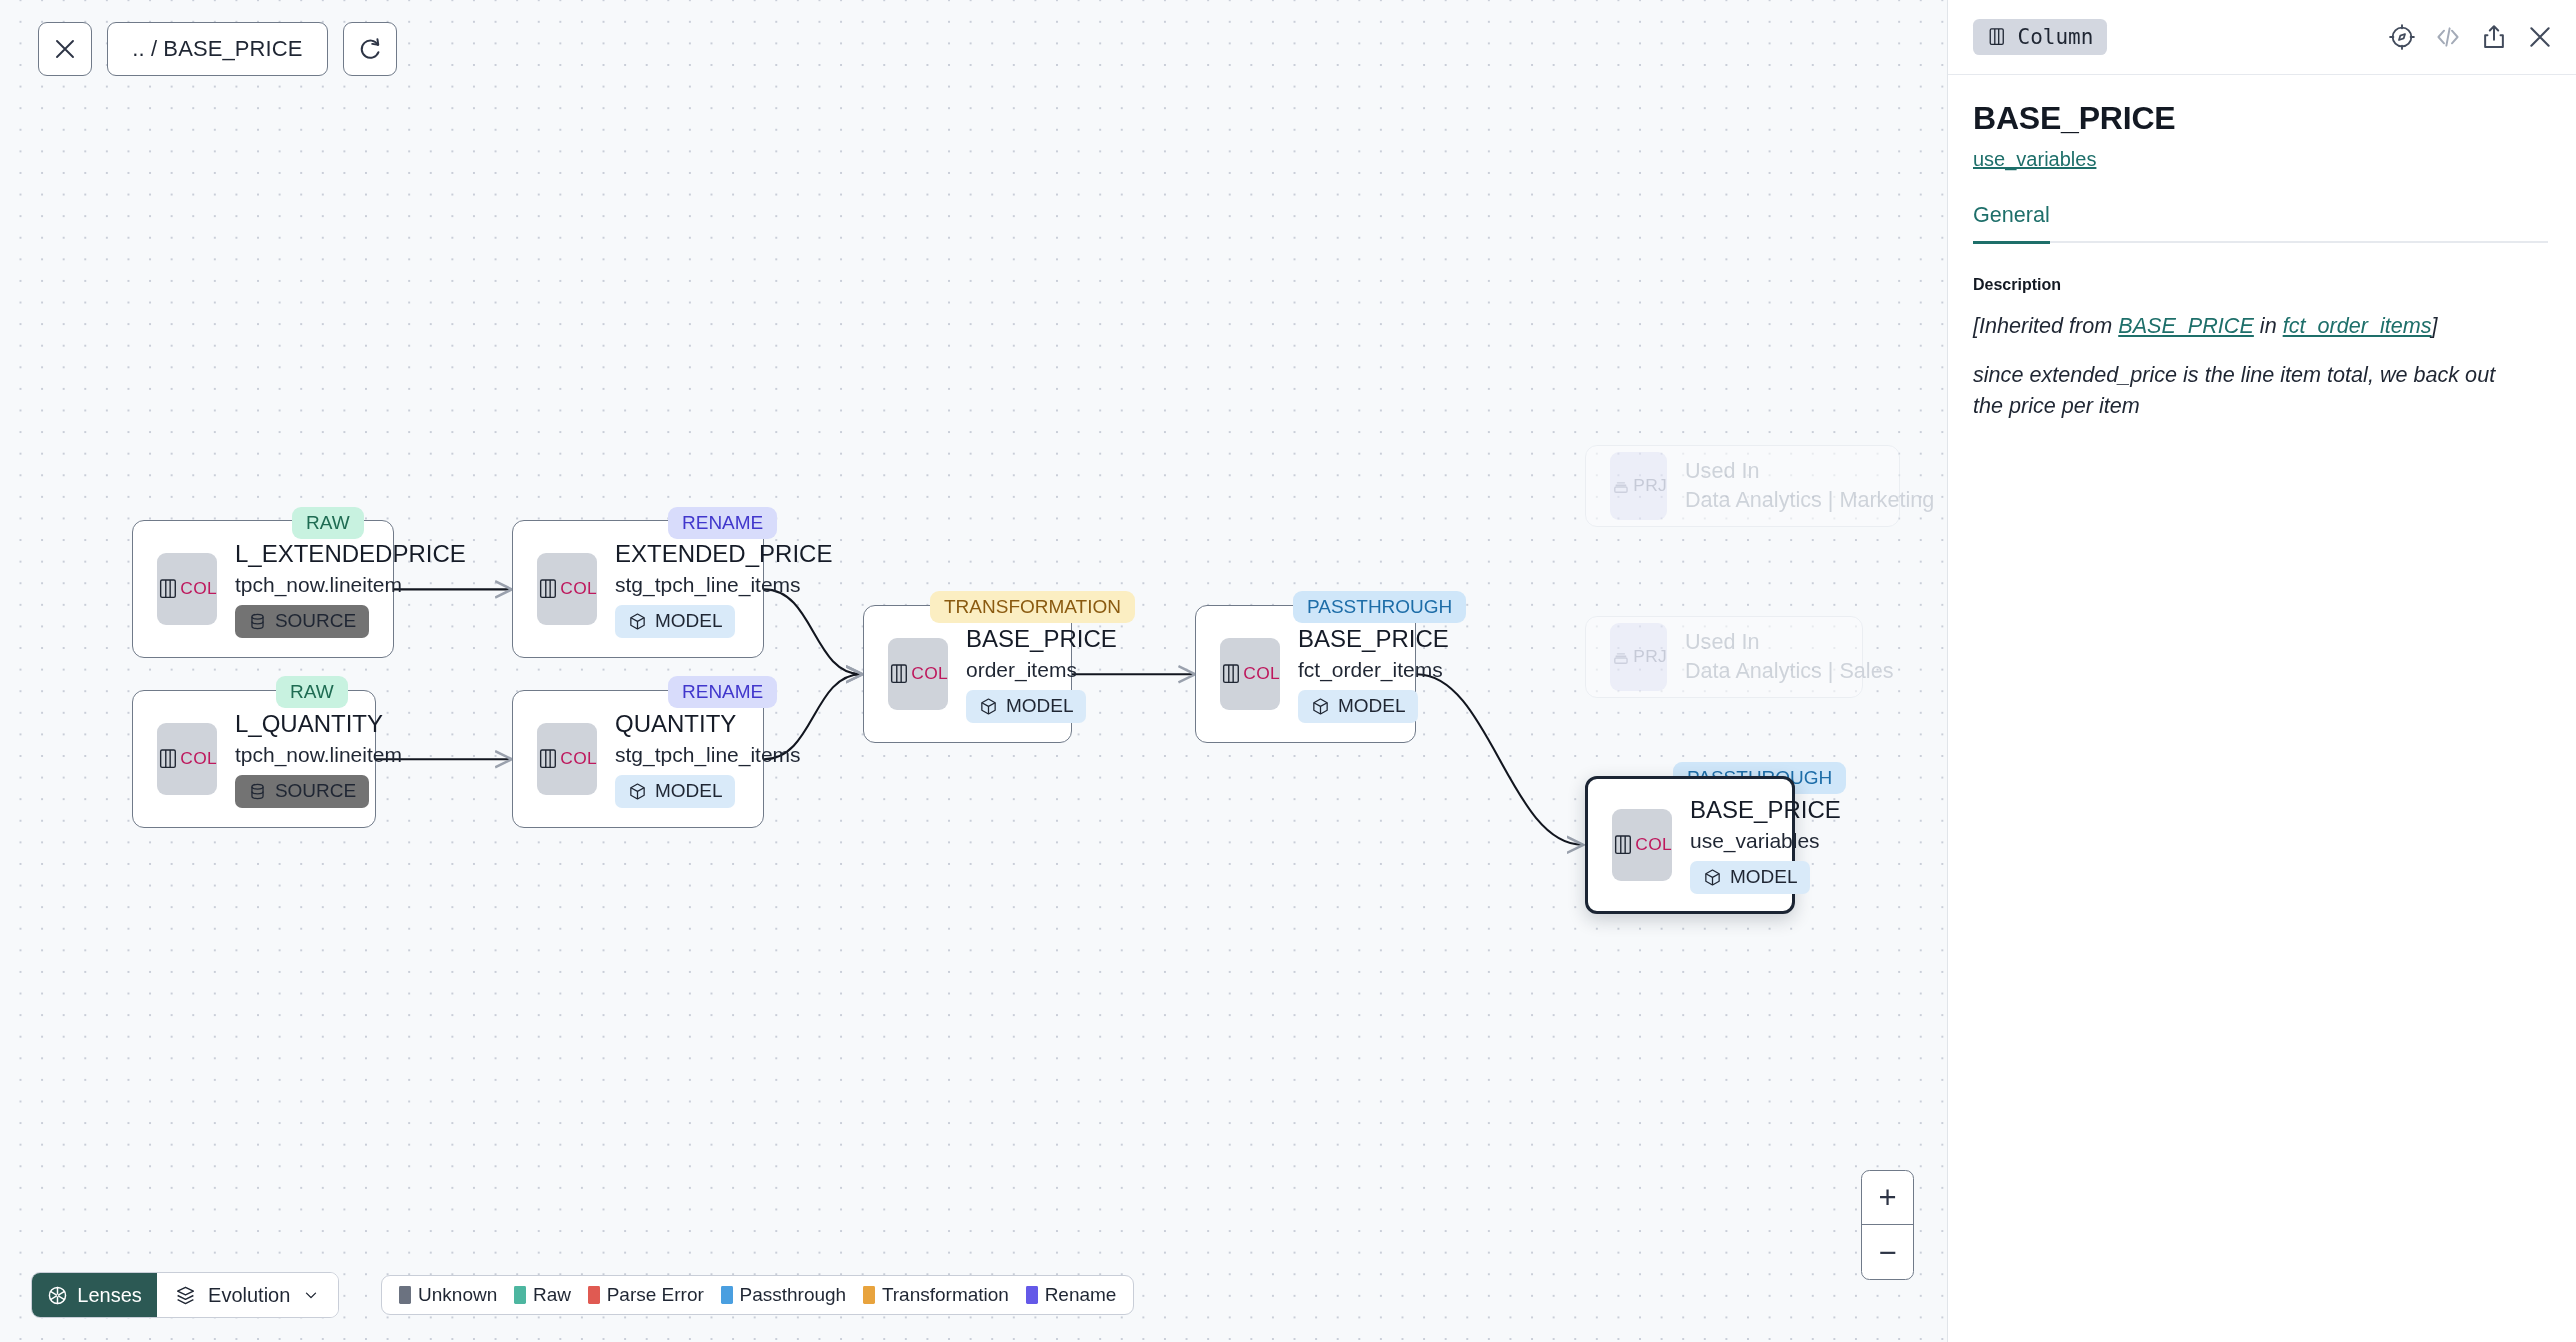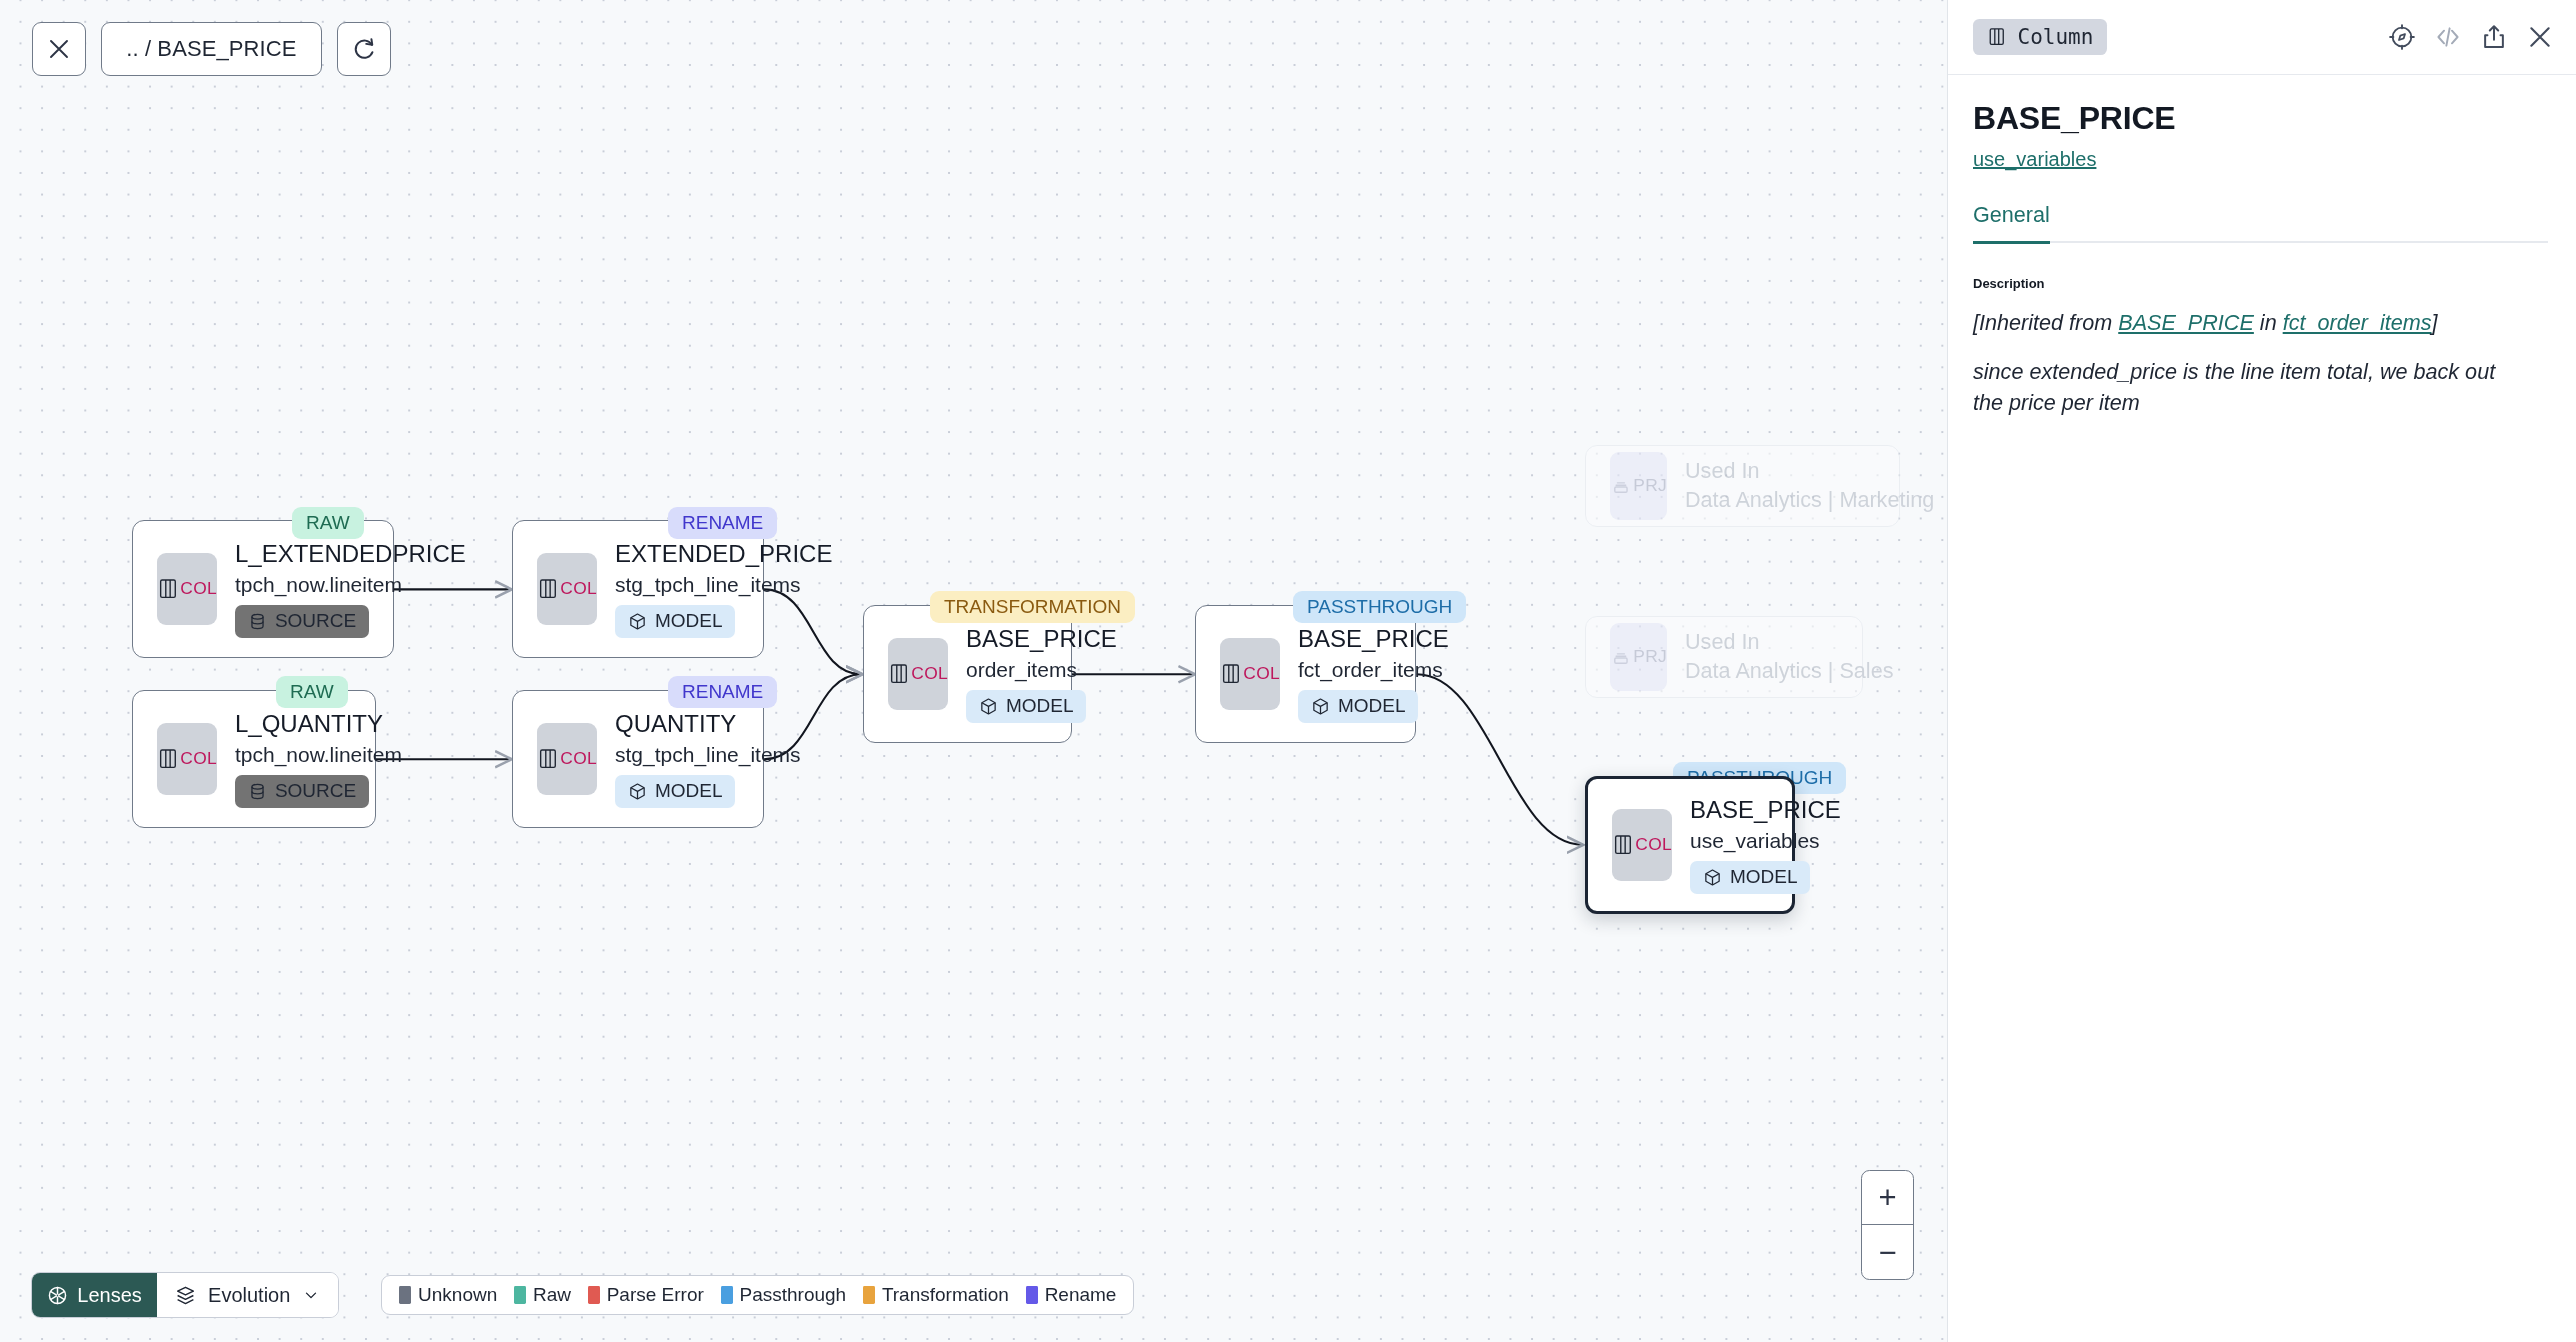--- a/index.html
+++ b/index.html
@@ -17,21 +17,21 @@
     width: 1947px; height: 1343px;
     background-color: #f7f9fb;
     background-image: radial-gradient(circle, #c9ced8 1.1px, transparent 1.2px);
     background-size: 21.6px 21.6px;
     background-position: 9.7px 11px;
     overflow: hidden;
     flex: none;
   }
 
   
-  #top-tools { position: absolute; left: 32px; top: 22px; display: flex; align-items: center; gap: 15.3px; z-index: 30; }
+  #top-tools { position: absolute; left: 38px; top: 22px; display: flex; align-items: center; gap: 15.3px; z-index: 30; }
   .tool-btn {
     background: #ffffff;
     border: 1.4px solid #707a89;
     border-radius: 9px;
     height: 54px;
     display: flex; align-items: center; justify-content: center;
     cursor: pointer;
   }
   .tool-btn.square { width: 54px; }
   .tool-path { padding: 0 24px; font-size: 22px; color: #1f2633; letter-spacing: 0.1px; white-space: nowrap; }
@@ -157,21 +157,21 @@
   #head-icons { display: flex; align-items: center; gap: 18px; }
   .hicon { cursor: pointer; display: flex; align-items: center; }
 
   #panel-body { padding: 25px 28px 0 25px; }
   #col-name { font-size: 32px; font-weight: bold; color: #131923; letter-spacing: -0.2px; }
   #col-link { display: inline-block; margin-top: 11px; font-size: 20px; color: #1e6f6a; text-decoration: underline; cursor: pointer; }
 
   #tabs { margin-top: 31px; border-bottom: 2.1px solid #e6e9ee; display: flex; }
   .tab { font-size: 21.6px; color: #1e6f6a; padding-bottom: 12.5px; border-bottom: 3.5px solid #1e6f6a; margin-bottom: -2.8px; cursor: pointer; }
 
-  #desc-label { margin-top: 33px; font-size: 13px; font-weight: bold; color: #131923; }
+  #desc-label { margin-top: 33px; font-size: 16px; font-weight: bold; color: #131923; }
   #desc-text { margin-top: 21px; font-size: 21.6px; font-style: italic; color: #1f2633; line-height: 1.43; max-width: 557px; }
   #desc-inherit { margin-top: 19.5px; font-size: 21.6px; font-style: italic; color: #1f2633; }
   #desc-inherit a { color: #1e6f6a; text-decoration: underline; font-style: italic; }
 </style>
 </head>
 <body>
 
 <div id="app">
 
   <div id="canvas">

